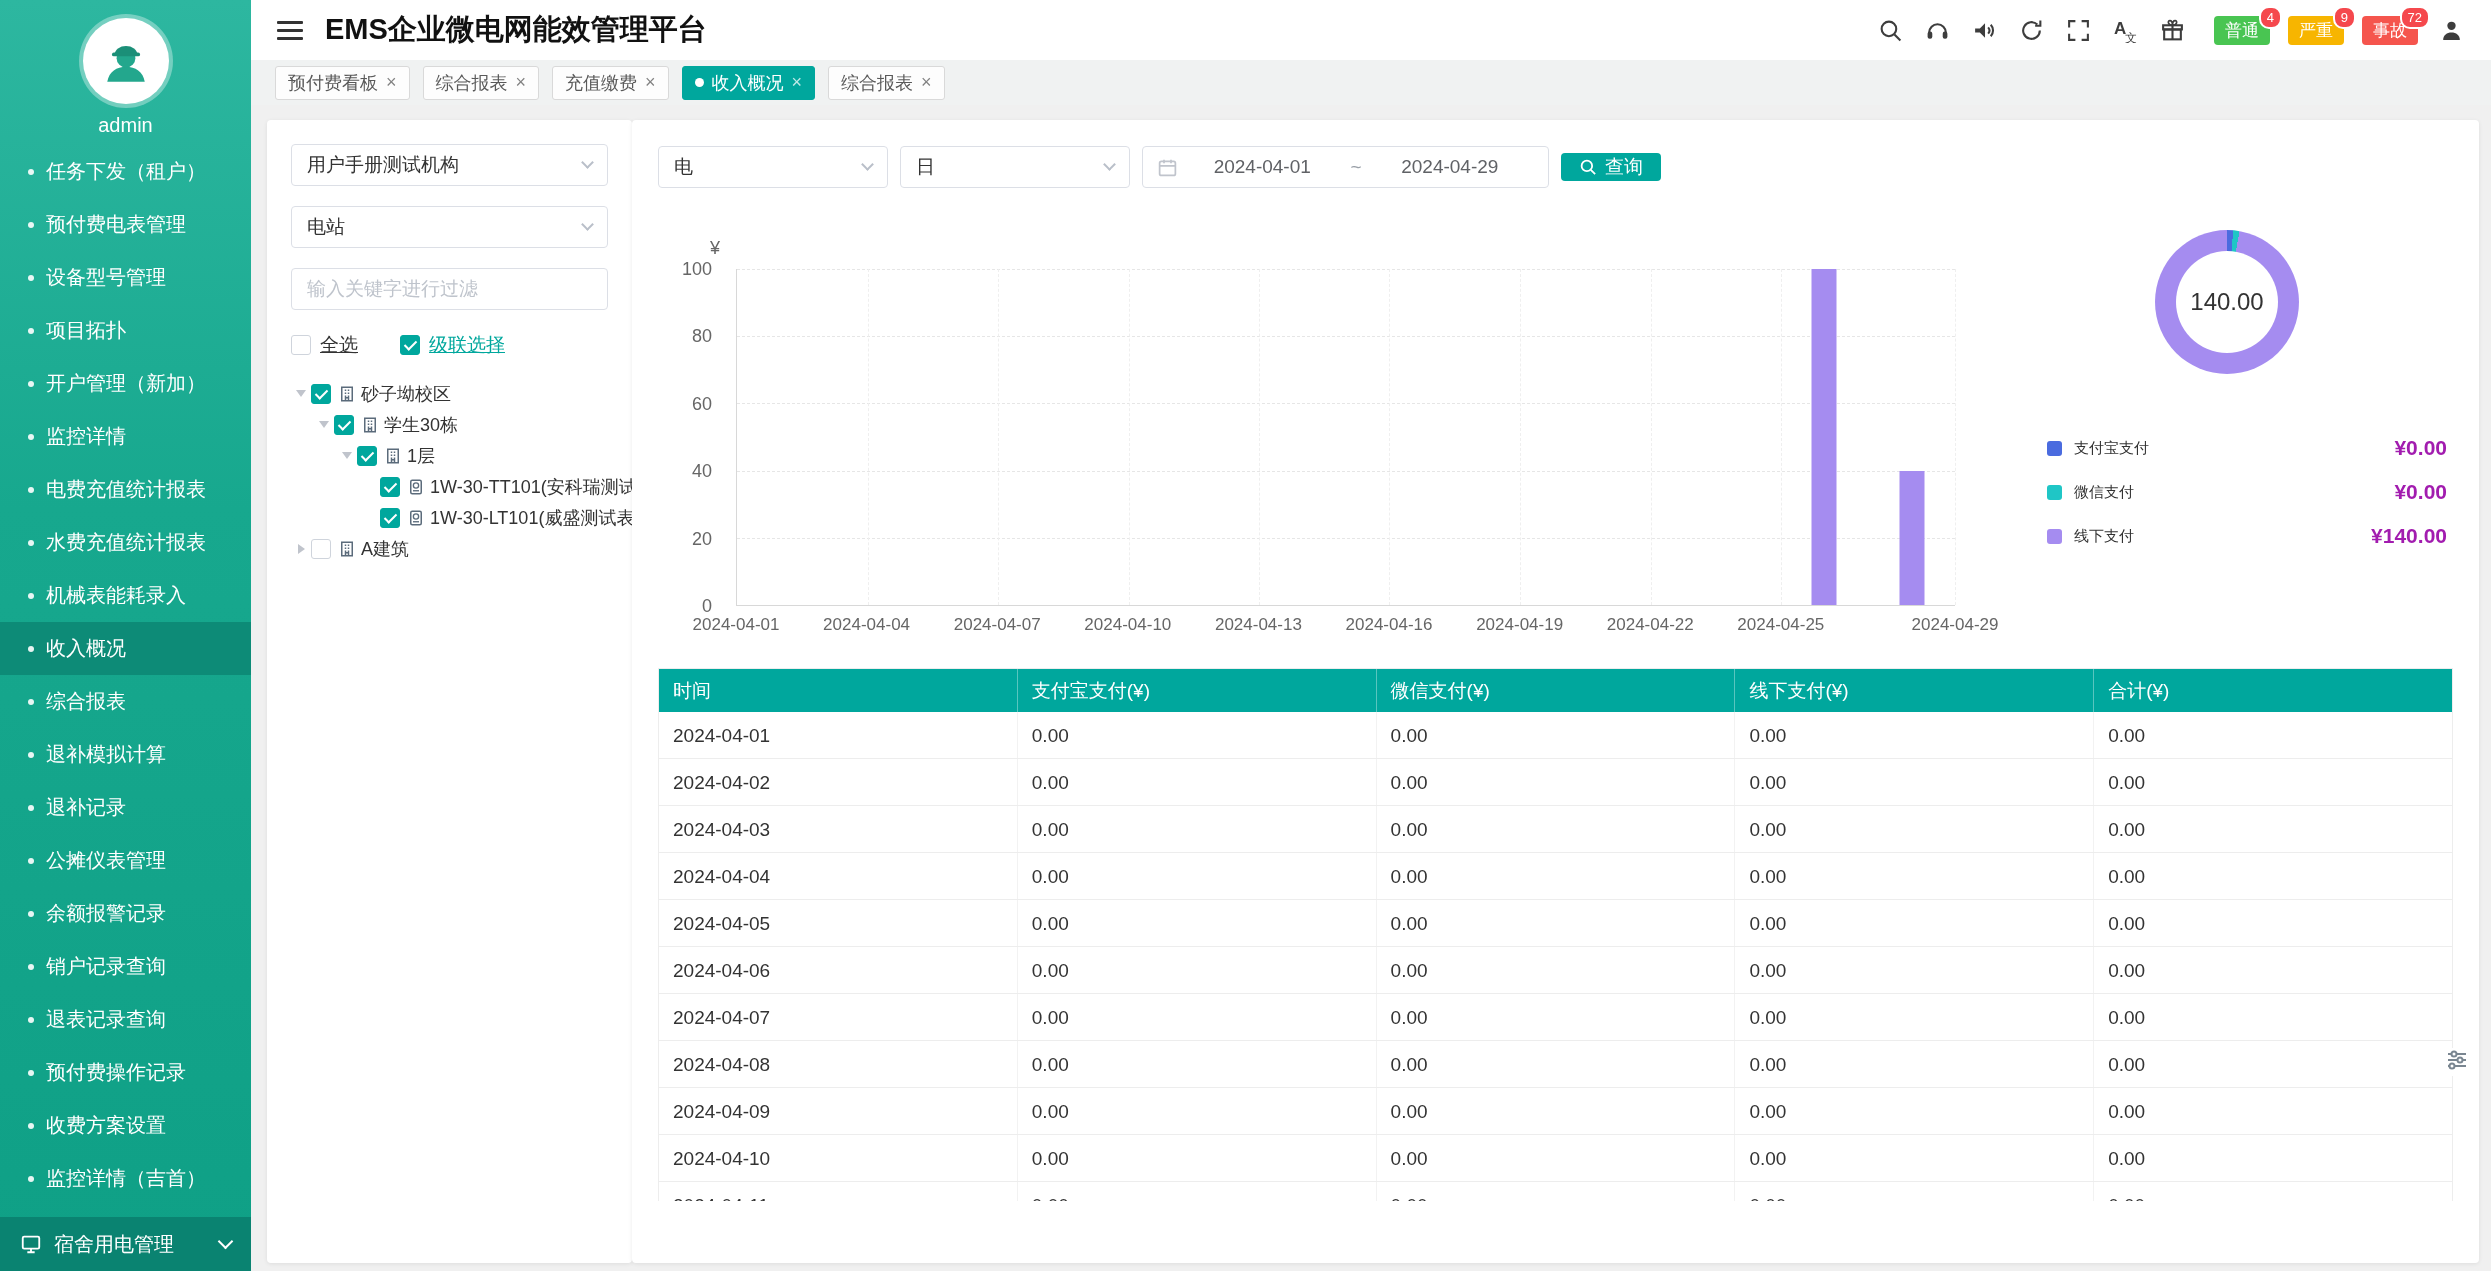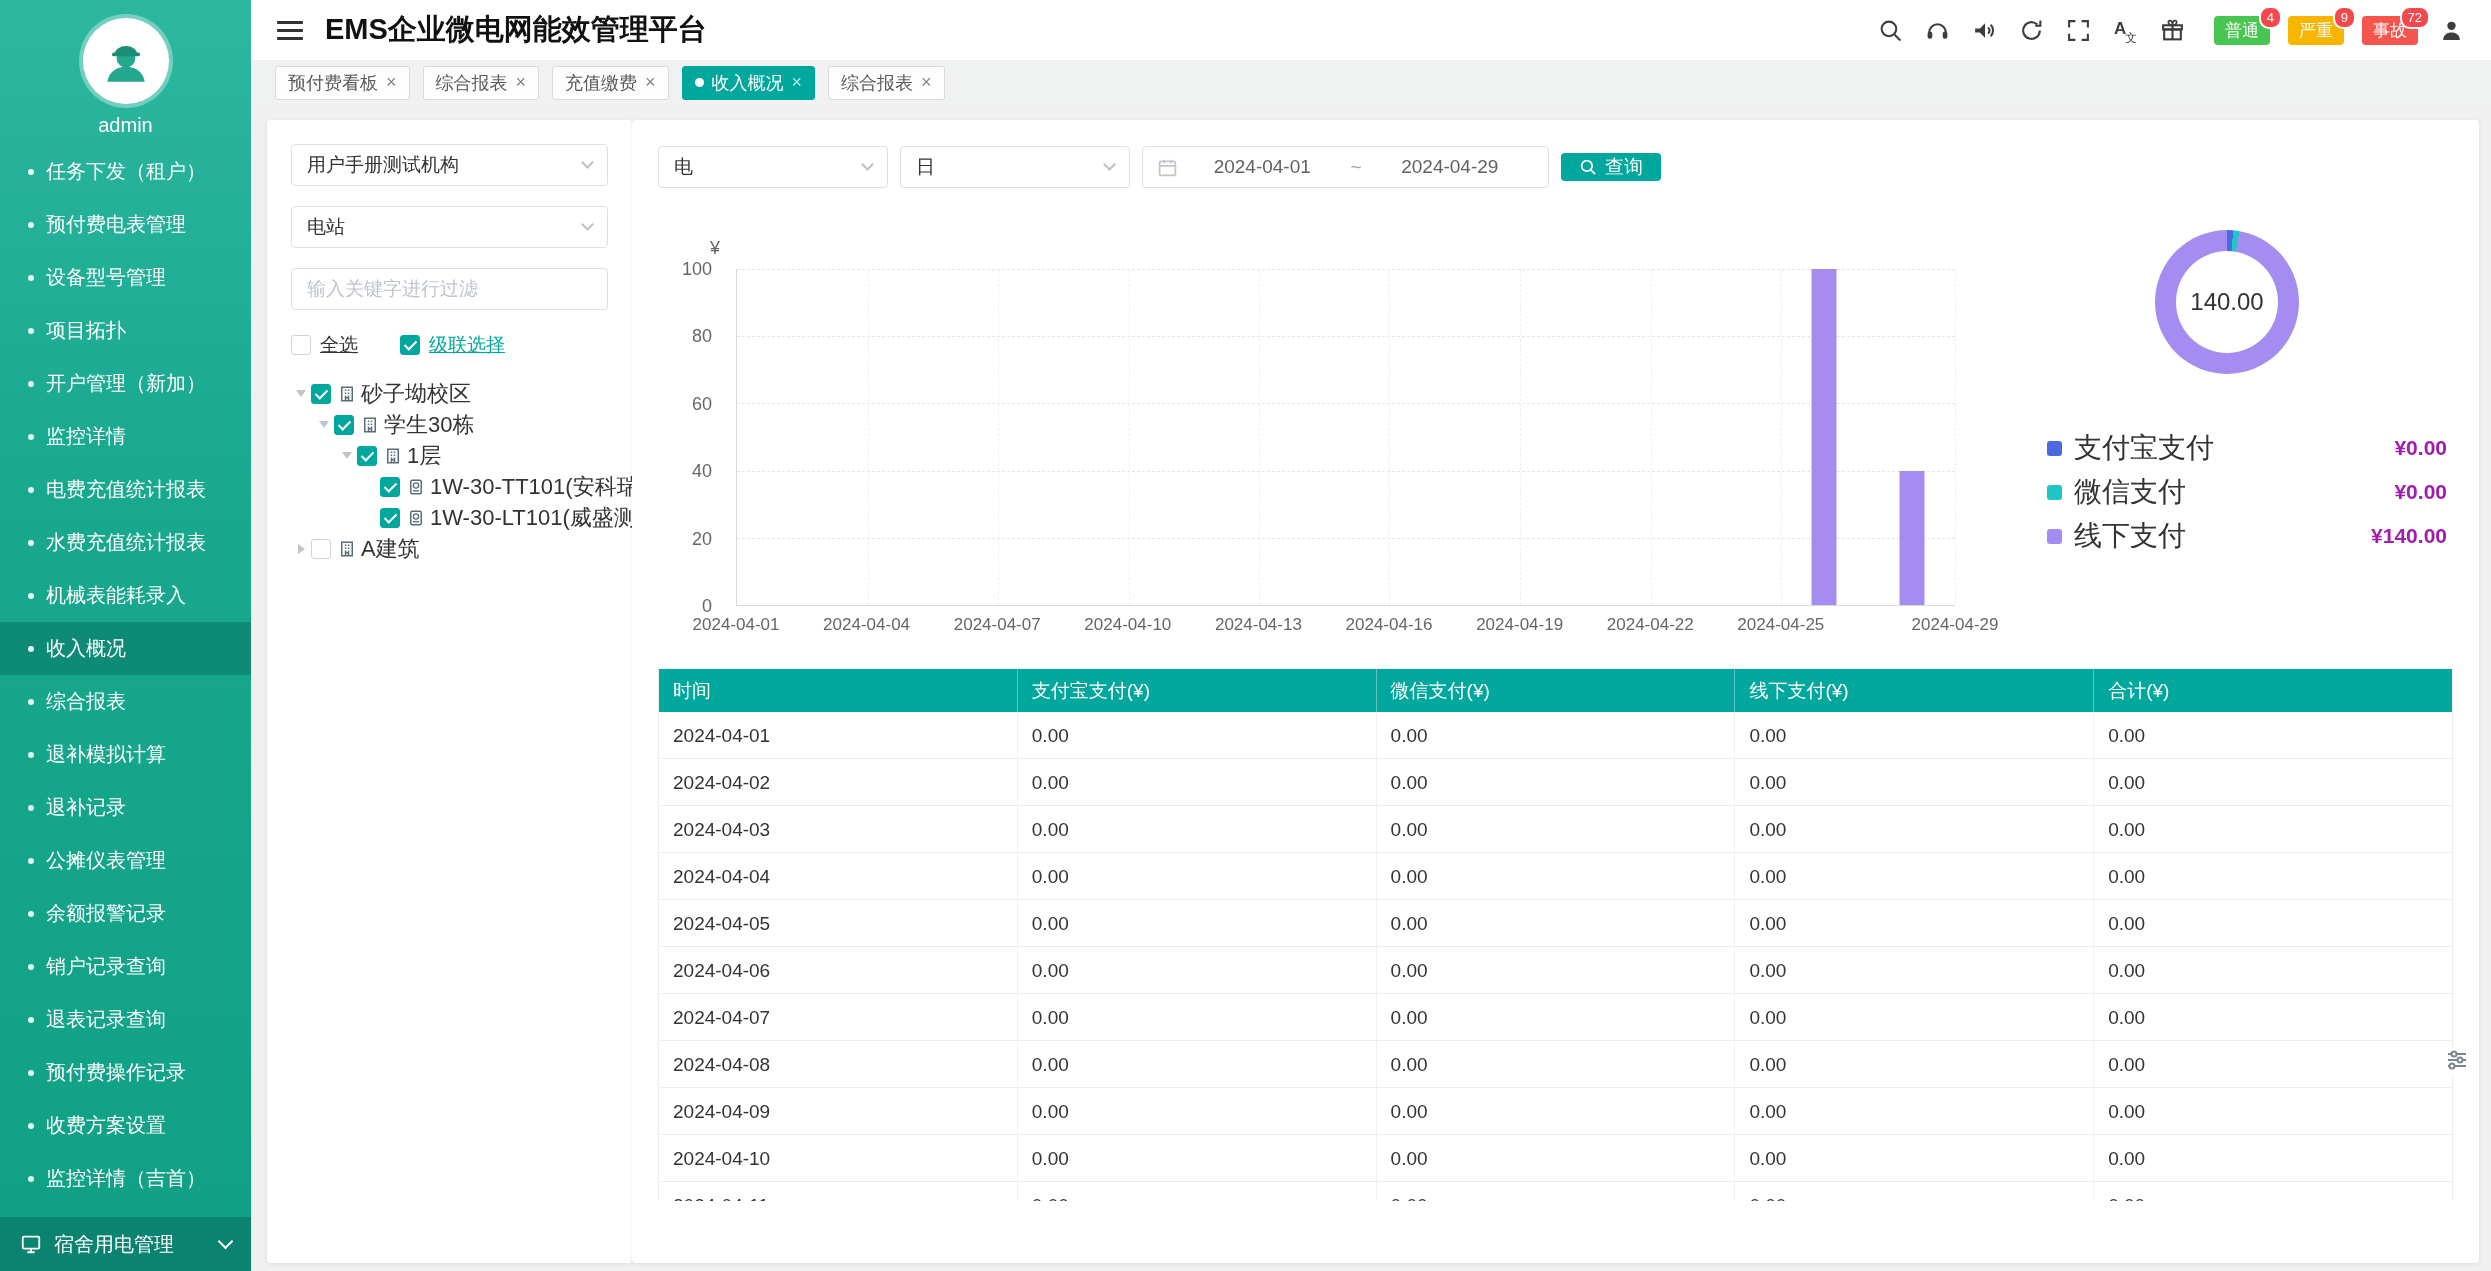--- a/index.html
+++ b/index.html
@@ -60,21 +60,21 @@
   .cb-label{font-size:19px;margin-left:9px;text-decoration:underline;}
   .cb-label.teal{color:var(--teal);}
   .cb-gap{width:42px;flex:none;}
   .tree{margin-top:20px;}
   .tree-row{display:flex;align-items:center;height:31px;cursor:pointer;white-space:nowrap;}
   .caret-box{width:20px;flex:none;display:flex;align-items:center;justify-content:center;}
   .caret-down{width:0;height:0;border-top:7px solid #c0c4cc;border-left:5px solid transparent;border-right:5px solid transparent;}
   .caret-right{width:0;height:0;border-left:7px solid #c0c4cc;border-top:5px solid transparent;border-bottom:5px solid transparent;}
   .tree-row .cb{margin-right:7px;}
   .tree-icon{display:flex;align-items:center;margin-right:5px;}
-  .tree-label{font-size:22px;color:#333;}
+  .tree-label{font-size:18px;color:#333;}
 
   
   .main-card{flex:1;padding:26px;position:relative;min-width:0;}
   .filter-row{display:flex;align-items:center;gap:12px;}
   .f-select{width:230px;margin-bottom:0;}
   .date-range{width:407px;height:42px;border:1px solid #dcdfe6;border-radius:4px;display:flex;align-items:center;
     padding:0 14px;cursor:pointer;}
   .date-range .dtx{flex:1;text-align:center;font-size:19px;color:#606266;}
   .date-sep{color:#9aa0a8;font-size:19px;padding:0 4px;}
   .query-btn{height:28px;border:none;border-radius:4px;background:var(--teal);color:#fff;font-size:19px;
@@ -93,21 +93,21 @@
   .gridv{position:absolute;top:0;bottom:0;border-left:1px dashed #efefef;}
   .bar{position:absolute;bottom:0;width:25px;transform:translateX(-50%);background:#a58cf0;}
 
   .donut-col{width:470px;flex:none;padding-top:6px;}
   .donut{position:relative;width:144px;height:144px;border-radius:50%;margin-left:172px;}
   .donut-hole{position:absolute;inset:21px;background:#fff;border-radius:50%;display:flex;align-items:center;justify-content:center;}
   .donut-val{font-size:24px;color:#333;}
   .legend{margin-top:52px;padding-left:64px;padding-right:6px;}
   .leg-row{display:flex;align-items:center;height:44px;cursor:pointer;}
   .leg-sq{width:15px;height:15px;border-radius:3px;flex:none;}
-  .leg-label{margin-left:12px;font-size:28px;color:#333;}
+  .leg-label{margin-left:12px;font-size:15px;color:#333;}
   .leg-val{margin-left:auto;font-size:21px;font-weight:700;color:#a21caf;}
 
   .table-wrap{margin-top:26px;height:533px;overflow:hidden;border:1px solid #ededed;border-bottom:none;}
   .t-head{display:flex;background:var(--teal);height:43px;}
   .th{flex:1;color:#fff;font-size:19px;line-height:43px;padding-left:14px;border-right:1px solid rgba(255,255,255,.35);white-space:nowrap;overflow:hidden;}
   .th:last-child{border-right:none;}
   .tr{display:flex;height:47px;border-bottom:1px solid #ededed;background:#fff;}
   .td{flex:1;font-size:19px;color:#333;line-height:47px;padding-left:14px;border-right:1px solid #f2f2f2;white-space:nowrap;overflow:hidden;}
   .td:last-child{border-right:none;}
 

